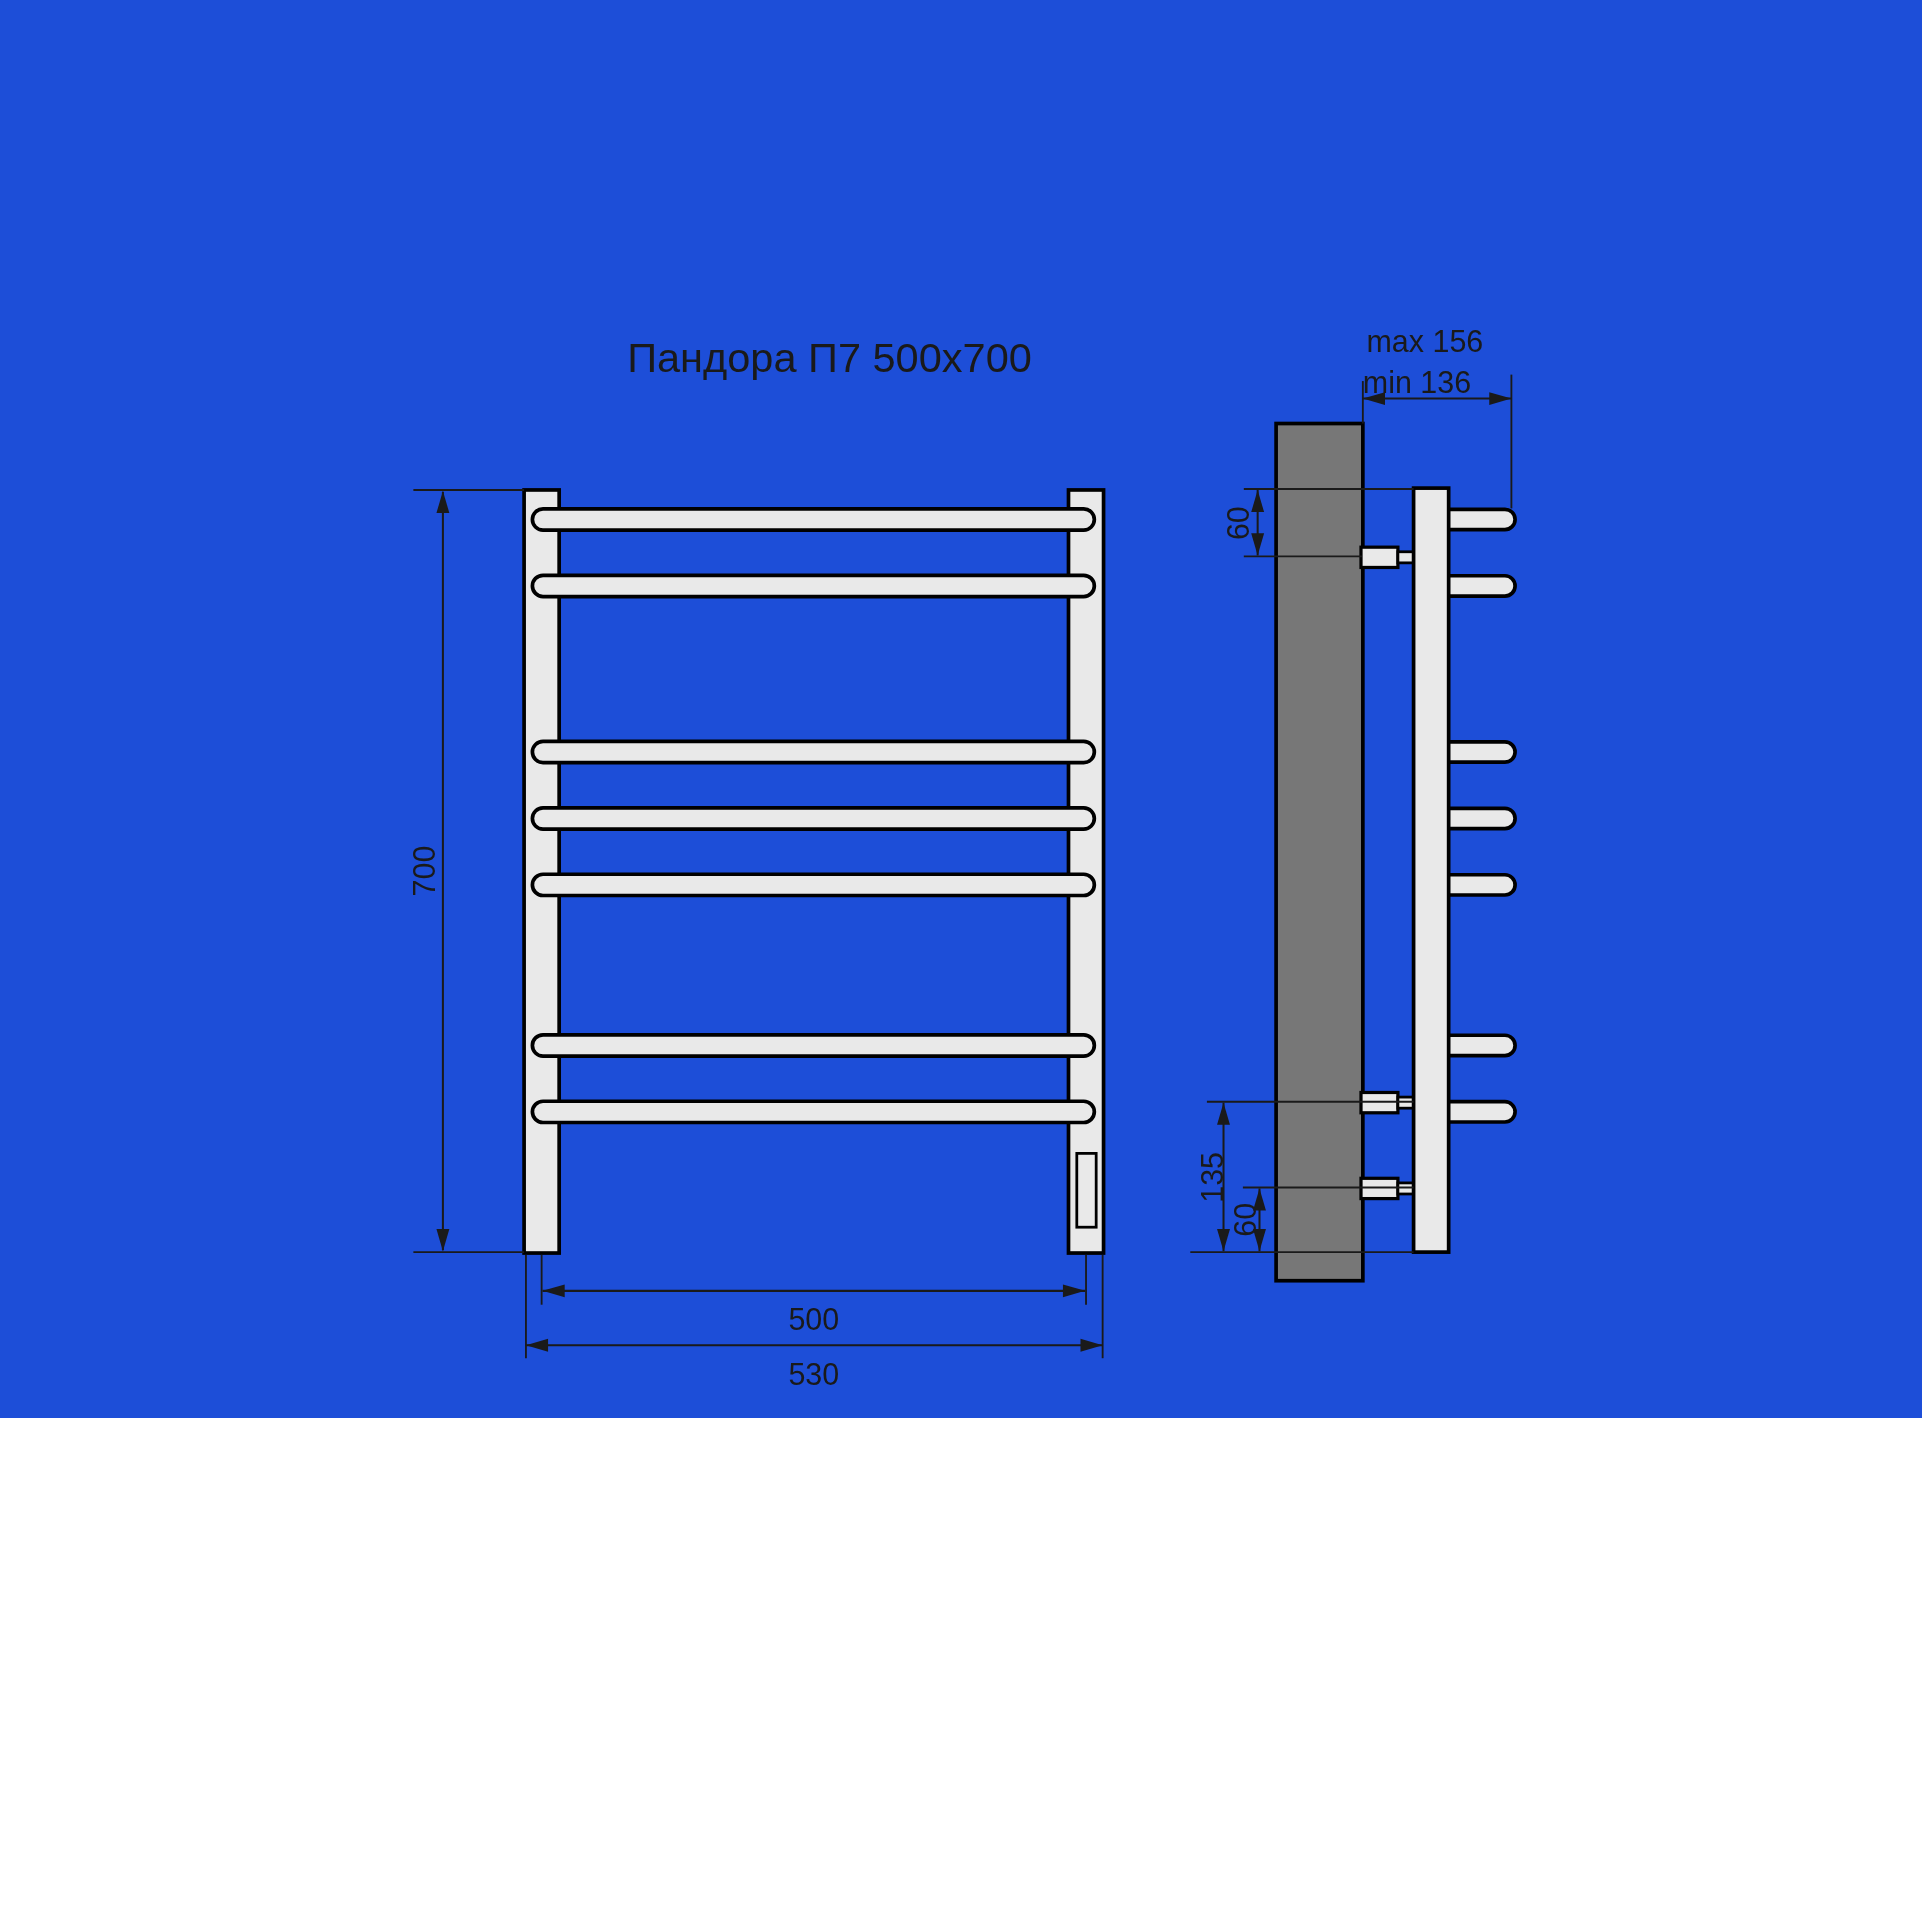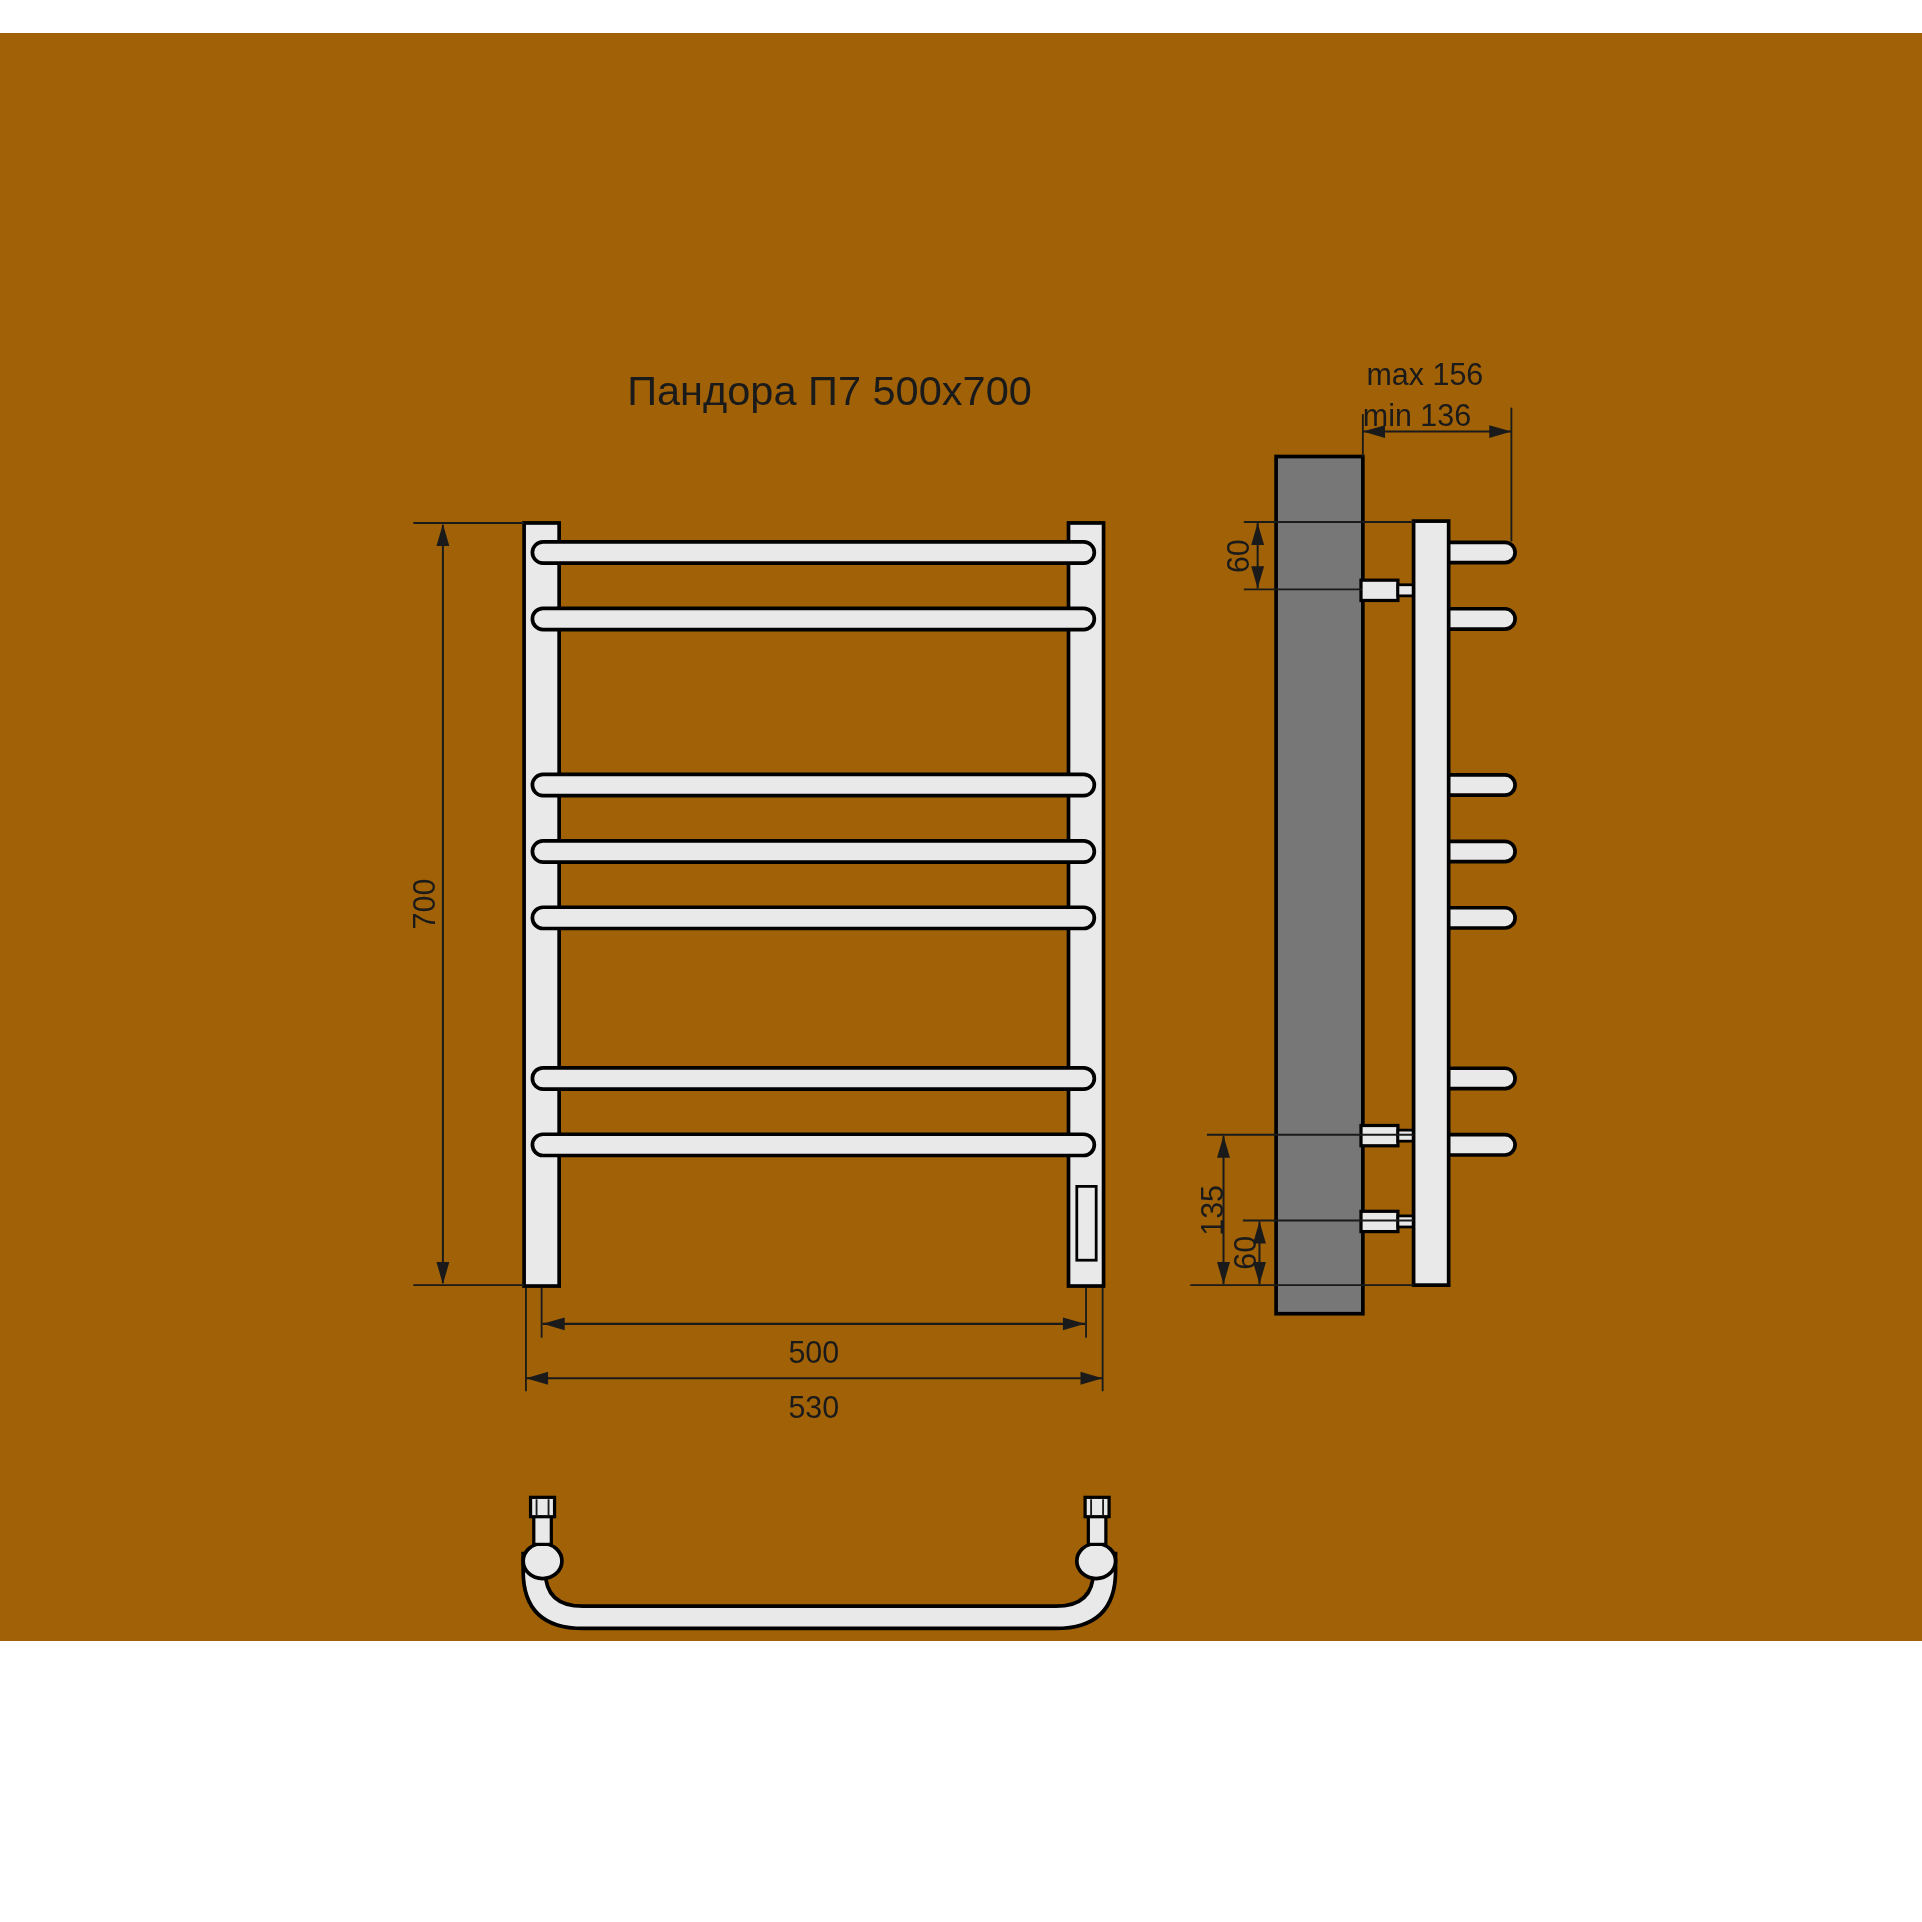--- a/index.html
+++ b/index.html
@@ -1,16 +1,16 @@
 <!DOCTYPE html>
 <html style="font-size:14.8px"><head>
 <meta charset="utf-8">
 <style>
   html,body{margin:0;padding:0;background:#ffffff;}
-  .canvas{position:relative;width:1922px;height:1608px;background:#a16207;overflow:hidden;margin-top:33px;}
+  .canvas{position:relative;width:1922px;height:1418px;background:#1d4ed8;overflow:hidden;}
   svg{position:absolute;left:0;top:0;}
   text{font-family:"Liberation Sans", sans-serif;fill:#1a1a1a;}
   .t-title{font-size:45px;}
   .t-dim{font-size:33px;}
   .outline{stroke:#000000;fill:#e9e9e9;}
   .wall{stroke:#000000;fill:#777777;}
   .dimline{stroke:#1a1a1a;stroke-width:2.2;fill:none;}
   .extline{stroke:#1a1a1a;stroke-width:2;fill:none;}
   .arrow{fill:#1a1a1a;stroke:none;}
 </style>

